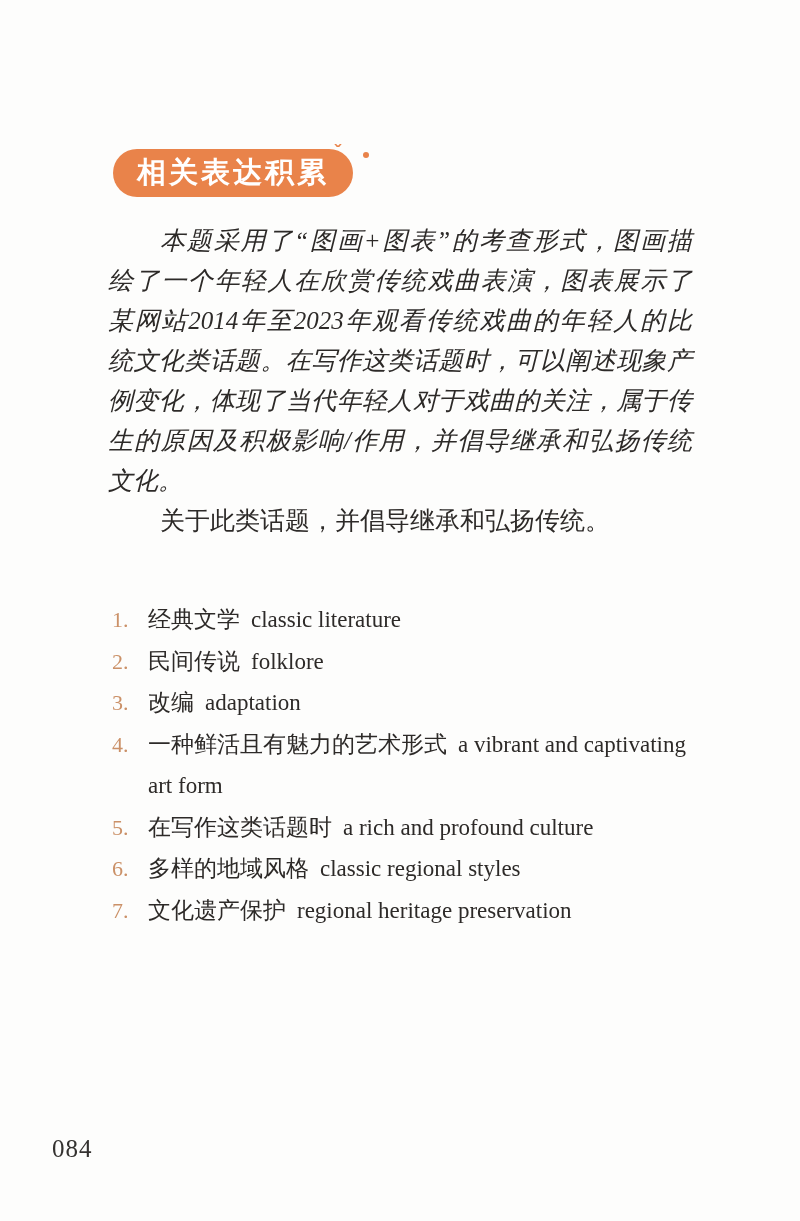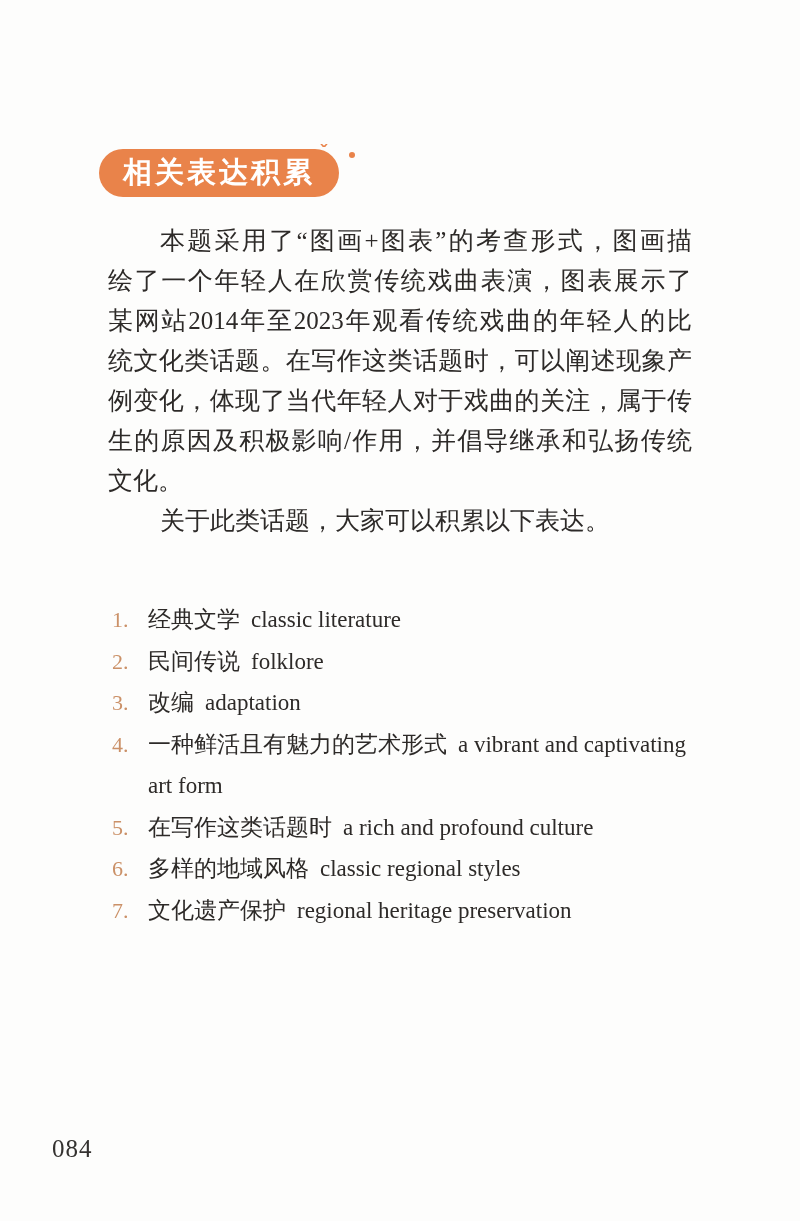--- a/index.html
+++ b/index.html
@@ -5,21 +5,21 @@
   html,body{margin:0;padding:0;background:#ffffff;}
   .page{
     position:relative;
     width:800px;height:1221px;
     background:#fdfdfc;
     overflow:hidden;
     font-family:"Liberation Serif","DejaVu Serif",serif;
     color:#2d2a28;
   }
   
-  .badge-wrap{position:absolute;left:99px;top:149px;}
+  .badge-wrap{position:absolute;left:113px;top:149px;}
   .badge{
     display:inline-block;
     background:#e9834a;
     color:#ffffff;
     font-family:"Liberation Sans","DejaVu Sans",sans-serif;
     font-weight:bold;
     font-size:29px;
     line-height:29px;
     padding:9px 24px 10px 24px;
     border-radius:26px;
@@ -38,20 +38,21 @@
     position:absolute;
     right:-16px;top:3px;
     width:6px;height:6px;
     border-radius:50%;
     background:#e9834a;
   }
   
   .para1{
     position:absolute;left:108px;top:221px;width:584px;
     font-size:25px;
+    font-style:italic;
   }
   .para1 .line{
     height:40px;line-height:40px;
     white-space:nowrap;
   }
   .para1 .jline{
     white-space:normal;
     text-align:justify;
     text-align-last:justify;
   }
@@ -103,21 +104,21 @@
   <div class="para1">
     <div class="line jline indent">本题采用了“图画+图表”的考查形式，图画描</div>
     <div class="line jline">绘了一个年轻人在欣赏传统戏曲表演，图表展示了</div>
     <div class="line jline">某网站2014年至2023年观看传统戏曲的年轻人的比</div>
     <div class="line jline">统文化类话题。在写作这类话题时，可以阐述现象产</div>
     <div class="line jline">例变化，体现了当代年轻人对于戏曲的关注，属于传</div>
     <div class="line jline">生的原因及积极影响/作用，并倡导继承和弘扬传统</div>
     <div class="line">文化。</div>
   </div>
 
-  <div class="para2">关于此类话题，大家可以积累以下表达。</div>
+  <div class="para2">关于此类话题，并倡导继承和弘扬传统。</div>
 
   <div class="vocab">
 
     <div class="vocab-item">
       <span class="vocab-num">1.</span><span>经典文学</span><span class="vocab-en">classic literature</span>
     </div>
 
     <div class="vocab-item">
       <span class="vocab-num">2.</span><span>民间传说</span><span class="vocab-en">folklore</span>
     </div>

